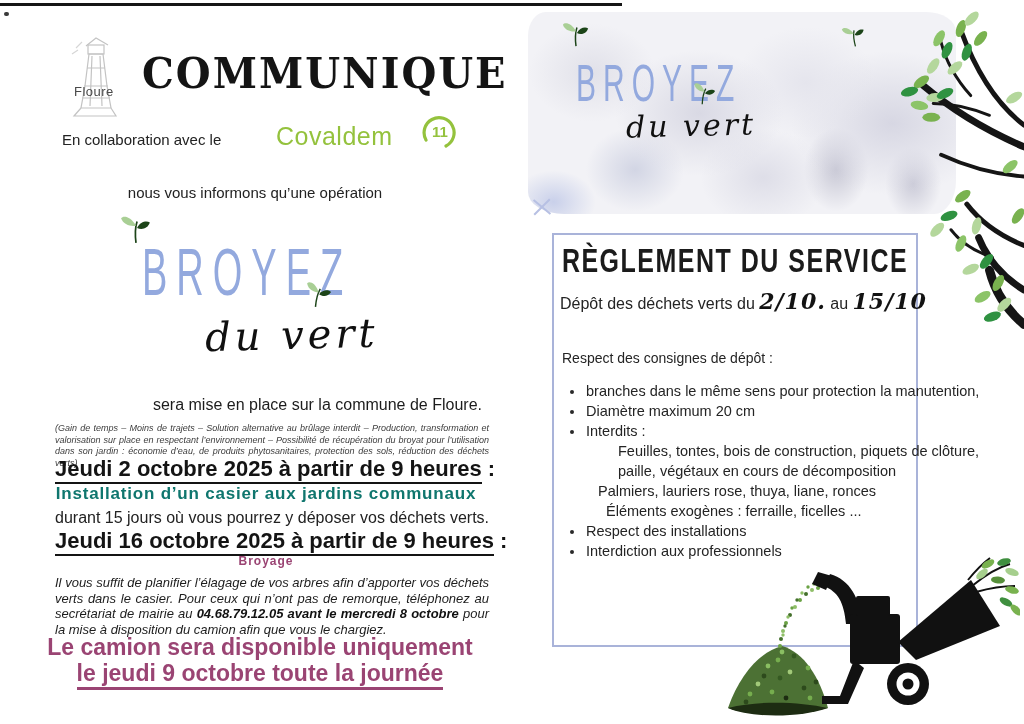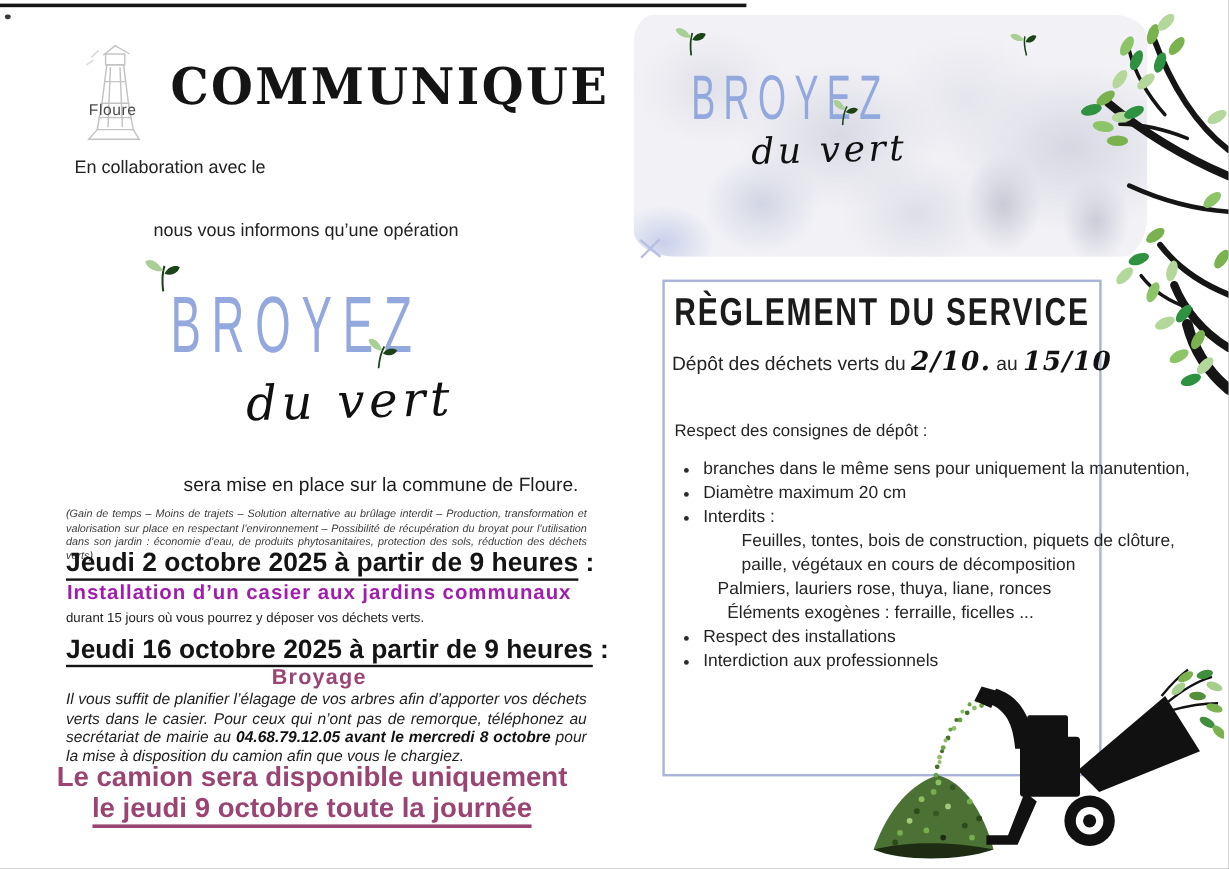--- a/index.html
+++ b/index.html
@@ -38,24 +38,24 @@
   }
   .place{left:30px;top:396px;width:452px;text-align:right;font-size:16px;color:#1c1c1c;}
   .note{
     left:55px;top:423px;width:434px;font-size:9px;font-style:italic;line-height:11.5px;
     text-align:justify;color:#3b3b3b;
   }
   .ev-heading{font-size:22px;font-weight:bold;color:#141414;white-space:nowrap;}
   .ev-heading .u{border-bottom:2.5px solid #141414;padding-bottom:1px;}
   .ev1h{left:55px;top:456px;}
   .ev1s{left:40px;top:484px;width:452px;text-align:center;font-size:17px;font-weight:bold;
-        color:#a21caf;letter-spacing:0.8px;white-space:nowrap;}
-  .ev1d{left:55px;top:509px;font-size:11px;color:#222;}
+        color:#0f766e;letter-spacing:0.8px;white-space:nowrap;}
+  .ev1d{left:55px;top:509px;font-size:16px;color:#222;}
   .ev2h{left:55px;top:528px;}
-  .ev2s{left:40px;top:554px;width:452px;text-align:center;font-size:18px;font-weight:bold;
+  .ev2s{left:40px;top:554px;width:452px;text-align:center;font-size:12px;font-weight:bold;
         color:#9a4473;letter-spacing:1px;}
   .para{left:55px;top:575px;width:434px;font-size:13px;line-height:15.5px;text-align:justify;color:#1d1d1d;font-style:italic;}
   .para b{color:#111;}
   .notice{left:18px;top:634px;width:484px;text-align:center;color:#9a4473;font-weight:bold;
           font-size:23px;line-height:26px;}
   .notice .u2{display:inline-block;border-bottom:3px solid #9a4473;padding-bottom:1px;}
   
   .header-bg{
     left:528px;top:12px;width:428px;height:202px;
     border-radius:18px 30px 22px 36px/24px 20px 34px 22px;
@@ -127,20 +127,29 @@
         <path d="M24 14 L30 8 M20 20 L26 16" stroke="#d6d6d6"></path>
       </g>
     </svg>
   </div>
   <span class="abs floure-label">Floure</span>
 
   <div class="abs communique">COMMUNIQUE</div>
 
   <span class="abs collab">En collaboration avec le</span>
 
+  <div class="abs covaldem">
+    <span class="name">Covaldem</span>
+    <span class="badge">
+      <svg width="36" height="36" viewBox="0 0 36 36">
+        <path d="M4 26 A15 15 0 1 1 24 32" fill="none" stroke="#94c23d" stroke-width="3.2" stroke-linecap="round"></path>
+      </svg>
+      <span>11</span>
+    </span>
+  </div>
 
   <div class="abs intro">nous vous informons qu’une opération</div>
 
   <div class="abs" style="left:120px;top:213px;width:32px;height:32px;">
     <svg width="32" height="32" viewBox="0 0 30 30">
         <path d="M15 28 C14 20 14 14 16 8" stroke="#1c4418" stroke-width="1.6" fill="none"></path>
         <path d="M15 12 C10 3 3 2 1 5 C3 11 10 13 15 12 Z" fill="#a9cf95"></path>
         <path d="M16 14 C19 8 25 7 28 9 C26 15 20 16 16 14 Z" fill="#1c4418"></path>
       </svg>
   </div>
@@ -247,21 +256,21 @@
       </g>
     </svg>
   </div>
 
   <div class="abs rules-box"></div>
   <div class="abs rules-title">RÈGLEMENT DU SERVICE</div>
   <div class="abs deposit"><span>Dépôt des déchets verts du </span><span class="date">2/10.</span><span> au </span><span class="date">15/10</span></div>
   <div class="abs consignes">Respect des consignes de dépôt :</div>
 
   <div class="abs rules-list">
-    <div class="row bul"><span class="dot"></span><span>branches dans le même sens pour uniquement la manutention,</span></div>
+    <div class="row bul"><span class="dot"></span><span>branches dans le même sens pour protection la manutention,</span></div>
     <div class="row bul"><span class="dot"></span><span>Diamètre maximum 20 cm</span></div>
     <div class="row bul"><span class="dot"></span><span>Interdits :</span></div>
     <div class="row ind-far"><span>Feuilles, tontes, bois de construction, piquets de clôture,</span></div>
     <div class="row ind-far"><span>paille, végétaux en cours de décomposition</span></div>
     <div class="row ind-mid"><span>Palmiers, lauriers rose, thuya, liane, ronces</span></div>
     <div class="row ind-mid2"><span>Éléments exogènes : ferraille, ficelles ...</span></div>
     <div class="row bul"><span class="dot"></span><span>Respect des installations</span></div>
     <div class="row bul"><span class="dot"></span><span>Interdiction aux professionnels</span></div>
   </div>
 

